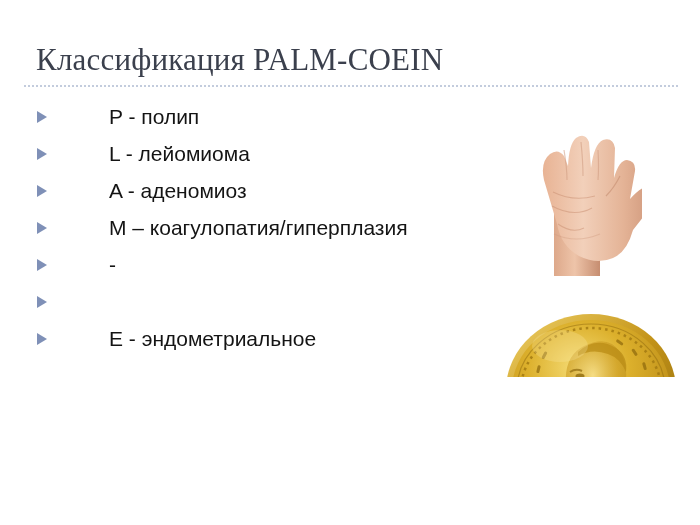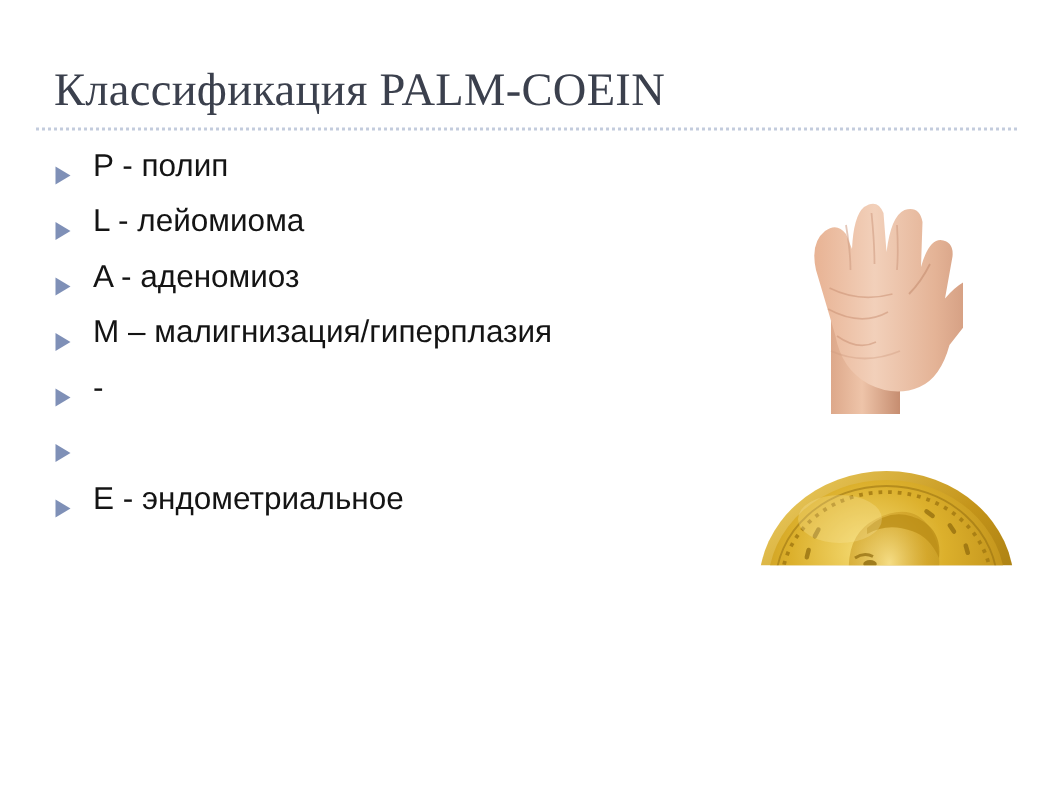--- a/index.html
+++ b/index.html
@@ -57,20 +57,22 @@
   .bullets {
     position: absolute;
     left: 30px;
     top: 98px;
     width: 470px;
   }
   .bullet-row {
     position: relative;
     height: 37px;
     display: flex;
+    align-items: center;
+    gap: 47px;
   }
   .bullet-mark {
     width: 24px;
     flex: 0 0 24px;
     display: flex;
     align-items: center;
     justify-content: flex-start;
     padding-left: 7px;
     box-sizing: border-box;
   }
@@ -164,21 +166,21 @@
       <span class="bullet-mark">
           <span class="tri"></span>
         </span>
       <span class="bullet-text">A - аденомиоз</span>
     </div>
 
     <div class="bullet-row">
       <span class="bullet-mark">
           <span class="tri"></span>
         </span>
-      <span class="bullet-text">M – малигнизация/гиперплазия</span>
+      <span class="bullet-text">M – коагулопатия/гиперплазия</span>
     </div>
 
     <div class="bullet-row">
       <span class="bullet-mark">
           <span class="tri"></span>
         </span>
       <span class="bullet-text">-</span>
     </div>
 
 

